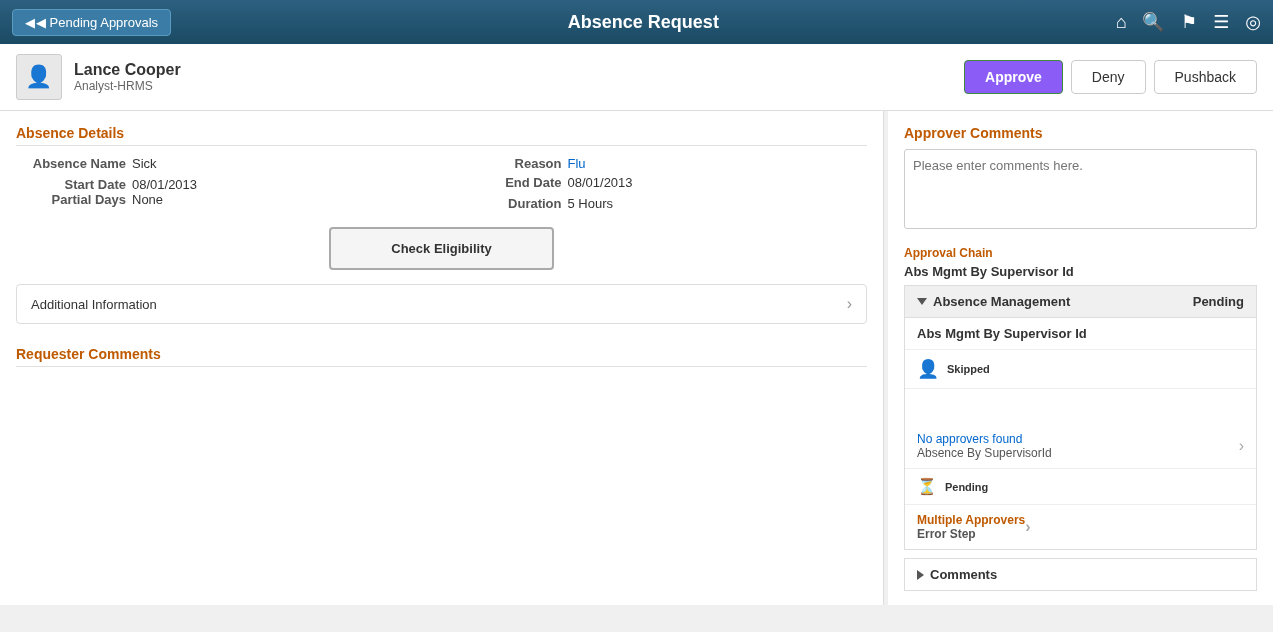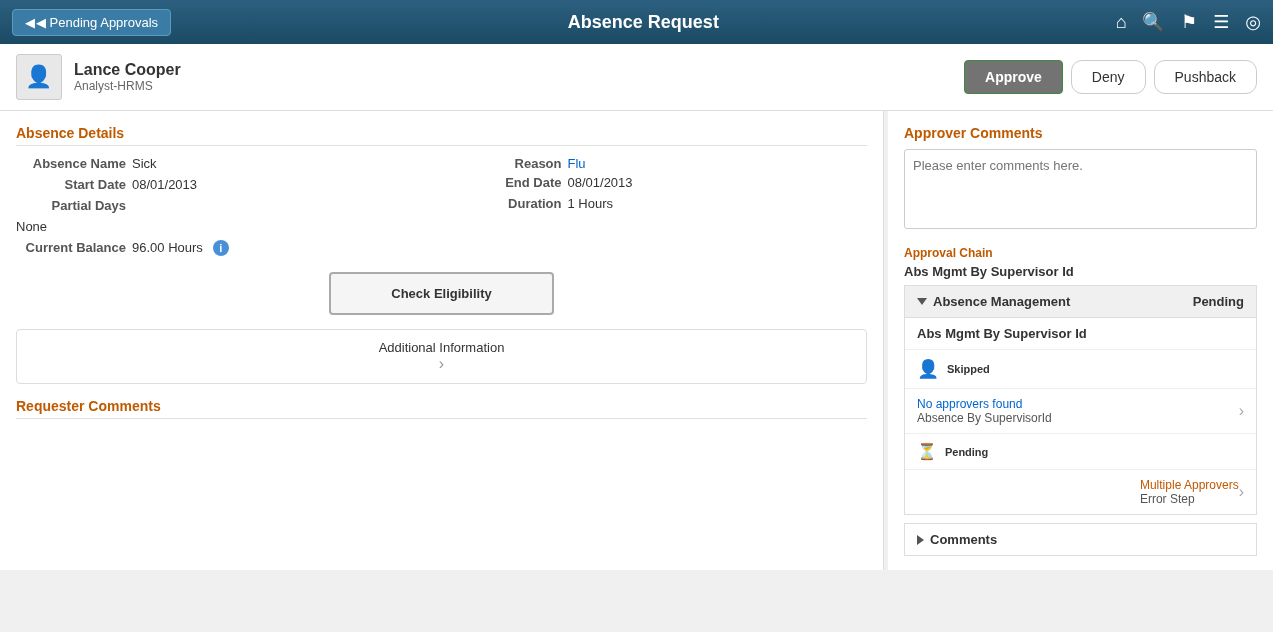--- a/index.html
+++ b/index.html
@@ -77,35 +77,35 @@
     }
     .user-role {
       font-size: 12px;
       color: #666;
     }
     .action-buttons {
       display: flex;
       gap: 8px;
     }
     .btn-approve {
-      background: #737373;
+      background: #8b5cf6;
       border: 1px solid #3d8b3d;
       color: white;
       padding: 8px 20px;
       border-radius: 4px;
       cursor: pointer;
       font-size: 14px;
       font-weight: bold;
     }
     .btn-deny, .btn-pushback {
       background: white;
       border: 1px solid #ccc;
       color: #333;
       padding: 8px 20px;
-      border-radius: 11px;
+      border-radius: 4px;
       cursor: pointer;
       font-size: 14px;
     }
 
     
     .main-content {
       display: flex;
       gap: 4px;
       padding: 0;
     }
@@ -185,23 +185,22 @@
     }
 
     .additional-info-bar {
       border: 1px solid #ddd;
       border-radius: 4px;
       padding: 10px 14px;
       display: flex;
       align-items: center;
       justify-content: space-between;
       cursor: pointer;
-      margin-bottom: 14px;
+      margin-bottom: 22px;
       background: white;
-      flex-direction: column;
     }
     .chevron-right {
       color: #999;
       font-size: 16px;
     }
 
     .requester-comments-title {
       color: #c05a00;
       font-size: 14px;
       font-weight: bold;
@@ -309,20 +308,21 @@
       font-weight: bold;
     }
 
     .chain-link-item {
       padding: 8px 12px;
       border-bottom: 1px solid #eee;
       display: flex;
       justify-content: space-between;
       align-items: center;
       cursor: pointer;
+      margin-top: 35px;
     }
     .chain-link-text {
       font-size: 12px;
     }
     .chain-link-text .link-line1 {
       color: #0066cc;
     }
     .chain-link-text .link-line2 {
       color: #555;
     }
@@ -339,23 +339,24 @@
       gap: 8px;
     }
     .pending-icon {
       font-size: 16px;
       color: #555;
     }
 
     .chain-pending-link {
       padding: 8px 12px;
       display: flex;
-      justify-content: flex-end;
-      align-items: center;
-      cursor: pointer;
+      justify-content: flex-start;
+      align-items: center;
+      cursor: pointer;
+      font-weight: bold;
     }
     .chain-pending-link .link-line1 {
       color: #c05a00;
     }
     .chain-pending-link .link-line2 {
       color: #555;
     }
 
     .comments-section {
       border: 1px solid #ddd;
@@ -424,43 +425,38 @@
 
       <div>
         <div class="detail-row">
           <span class="detail-label">Absence Name</span>
           <span class="detail-value">Sick</span>
         </div>
         <div class="detail-row" style="margin-top:6px;">
           <span class="detail-label">Start Date</span>
           <span class="detail-value">08/01/2013</span>
         </div>
-        <div class="detail-row" style="margin-top:6px;flex-direction:column;">
+        <div class="detail-row" style="margin-top:0;">
           <span class="detail-label">Partial Days</span>
           <span class="detail-value">None</span>
-        </div>
-        <div class="detail-row" style="margin-top:6px;">
-          <span class="detail-label">Current Balance</span>
-          <span class="detail-value">96.00 Hours</span>
-          <span class="info-icon">i</span>
         </div>
       </div>
 
       <div>
         <div class="detail-row">
           <span class="detail-label">Reason</span>
           <span class="detail-value link">Flu</span>
         </div>
         <div class="detail-row" style="margin-top:4px;">
           <span class="detail-label">End Date</span>
           <span class="detail-value">08/01/2013</span>
         </div>
         <div class="detail-row" style="margin-top:6px;">
           <span class="detail-label">Duration</span>
-          <span class="detail-value">1 Hours</span>
+          <span class="detail-value">5 Hours</span>
         </div>
       </div>
     </div>
 
     <div class="check-eligibility-row">
       <button class="btn-check-eligibility">Check Eligibility</button>
     </div>
 
     <div class="additional-info-bar">
       <span>Additional Information</span>

